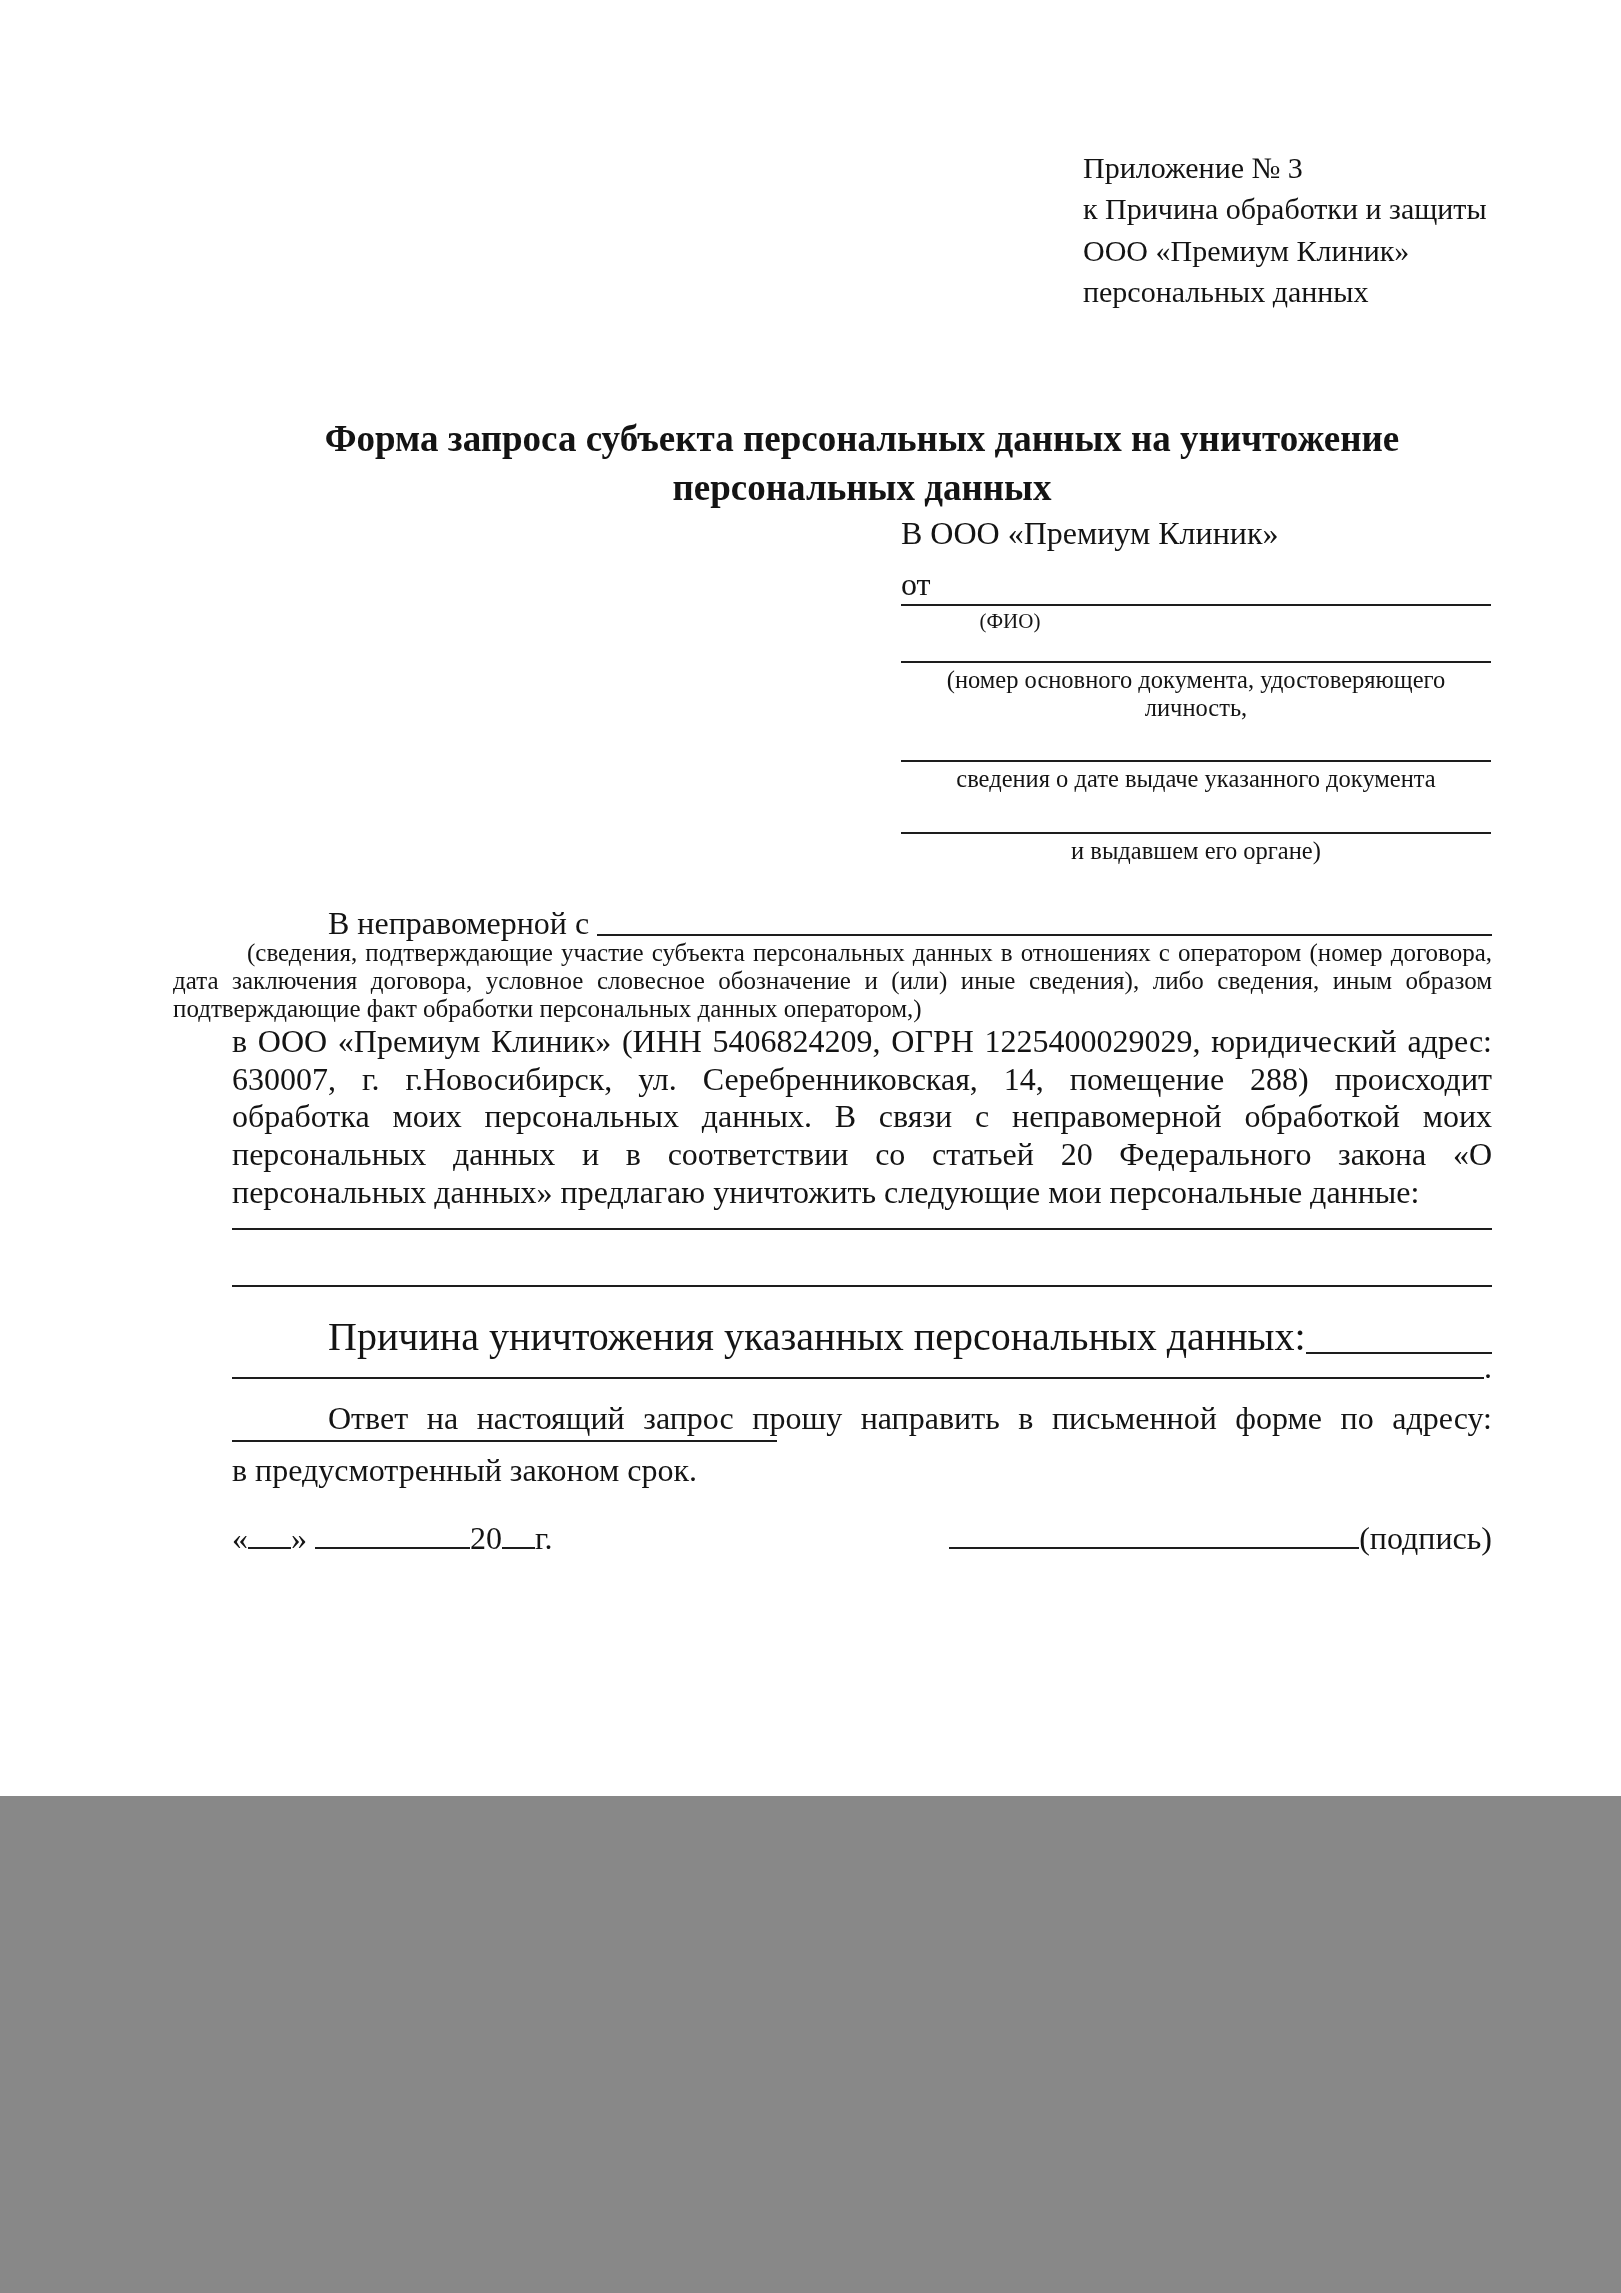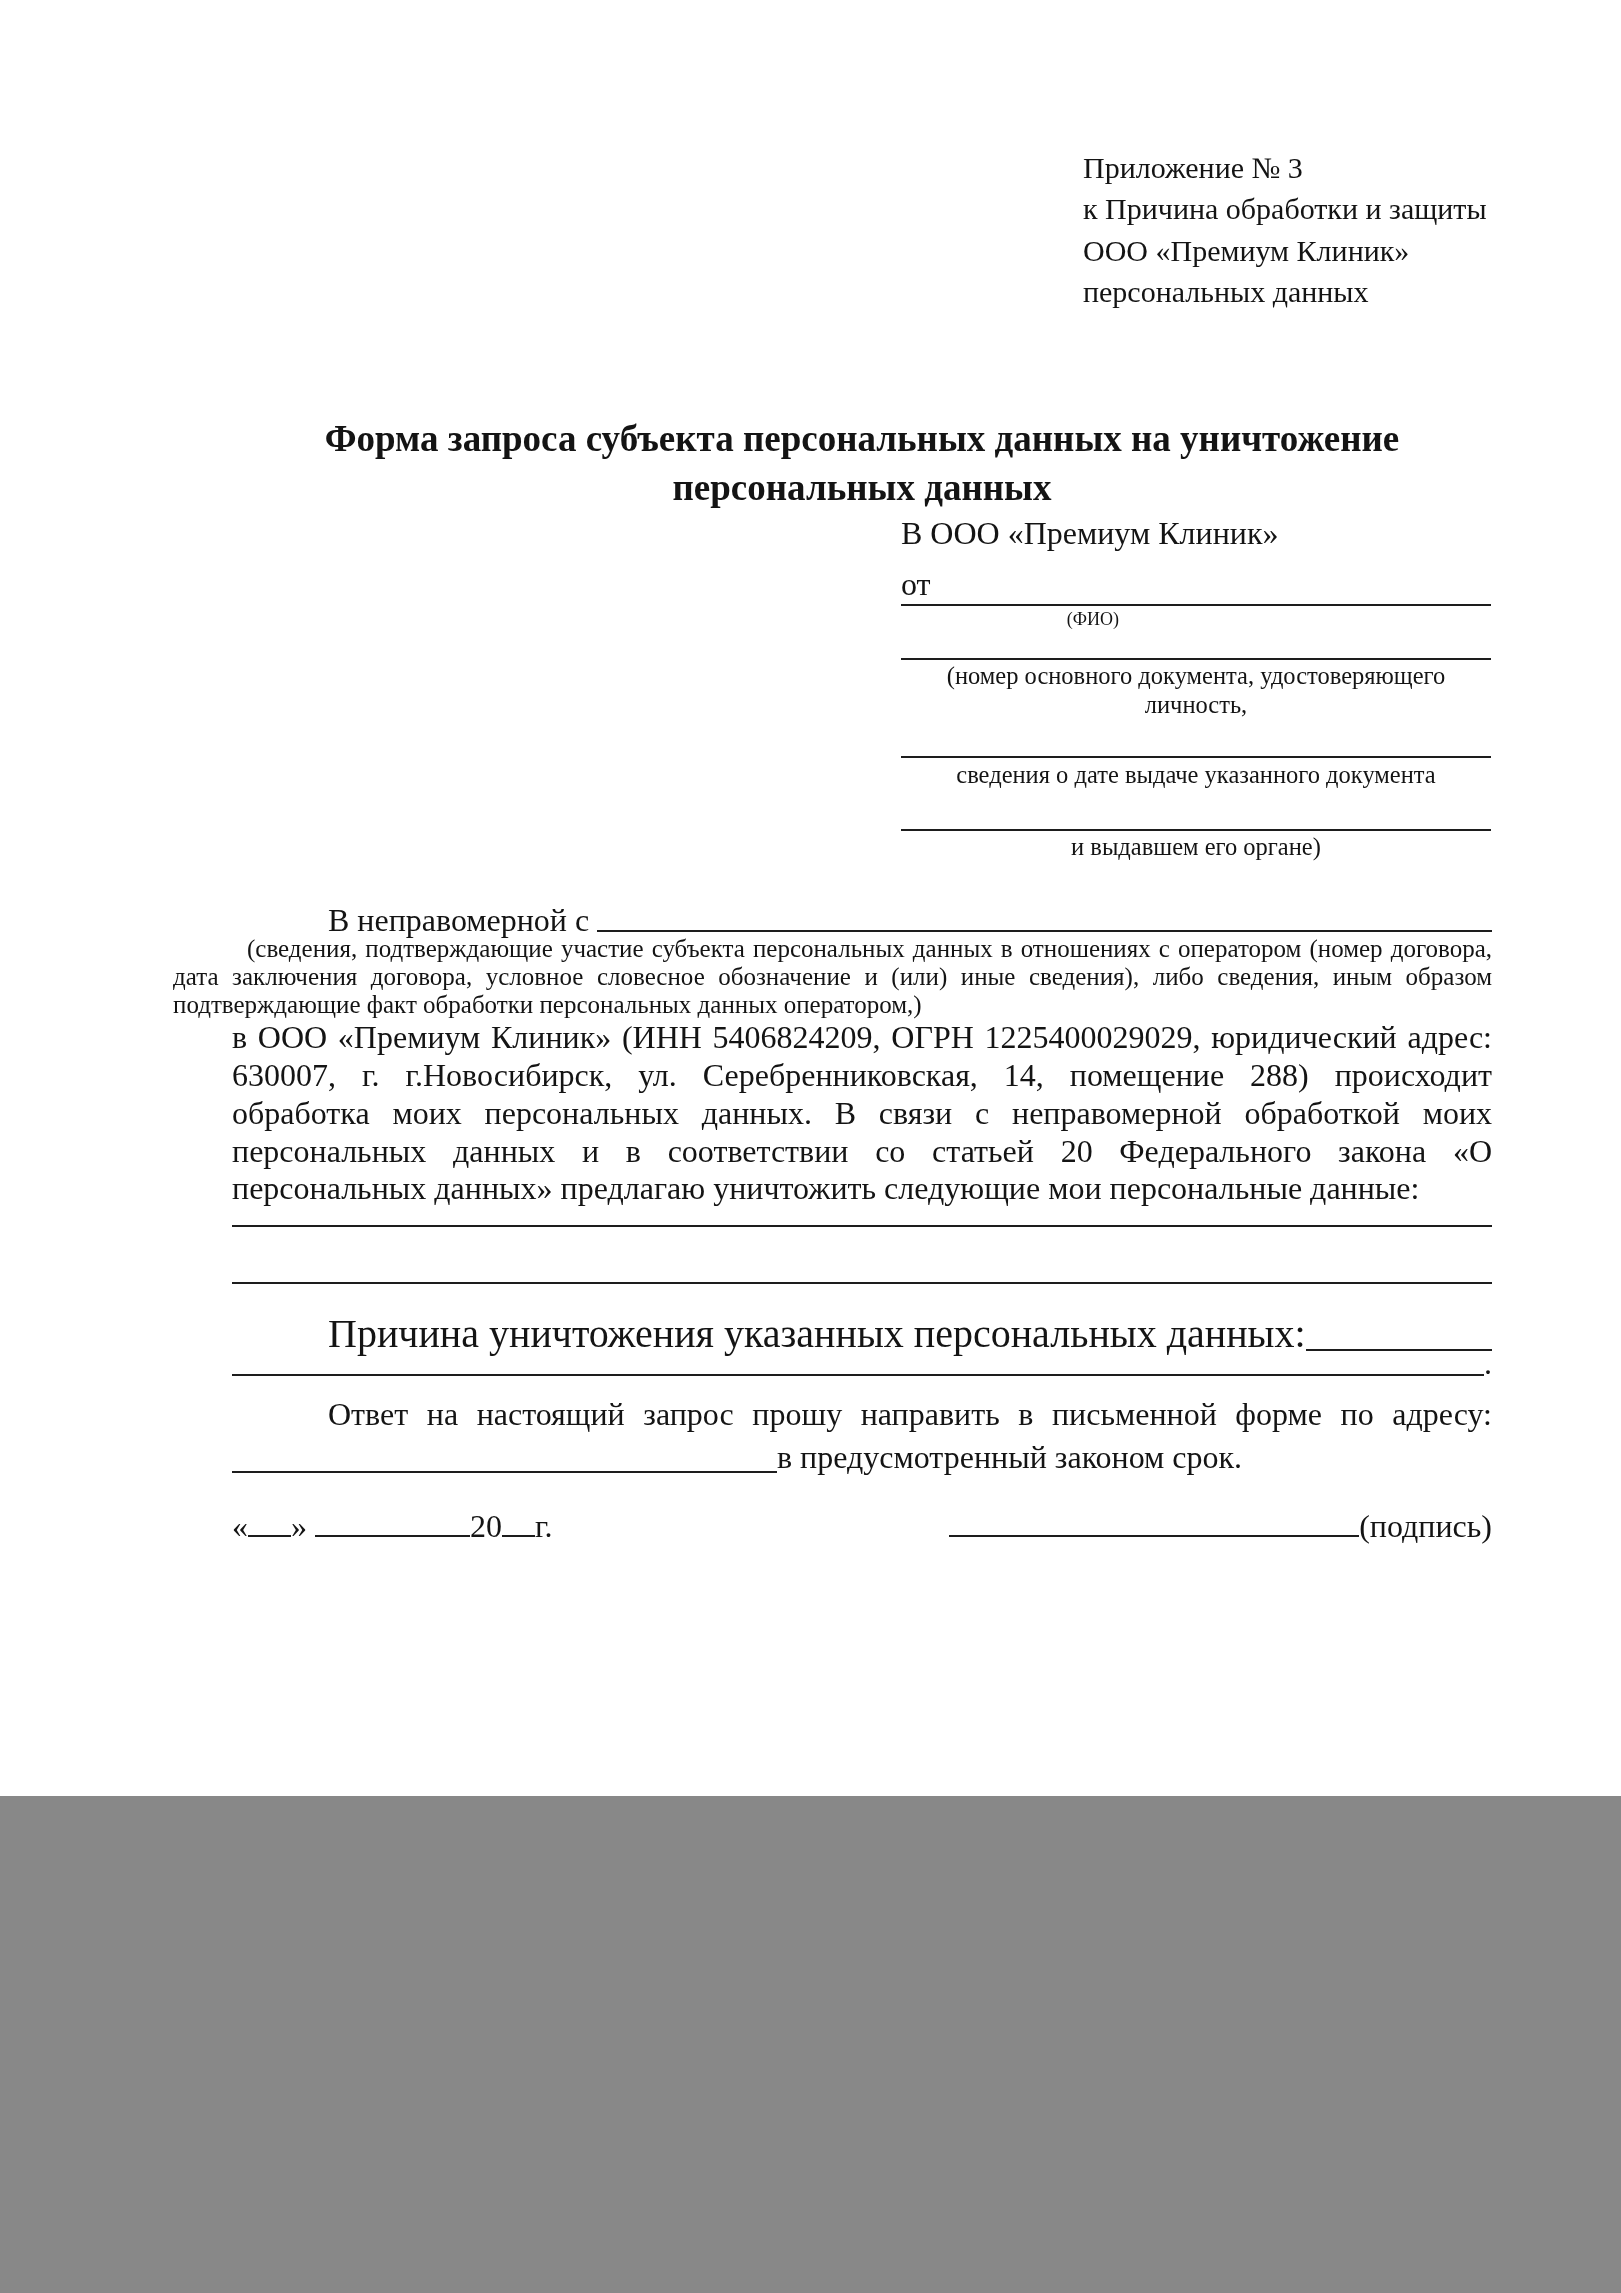--- a/index.html
+++ b/index.html
@@ -20,21 +20,21 @@
 
   
   .title{margin:101px 0 0 0;text-align:center;font-weight:bold;font-size:37px;line-height:1.33;}
 
   
   .addr{margin-left:669px;width:590px;font-size:32px;}
   .addr-to{line-height:1.35;}
   .addr-from{margin-top:9.8px;line-height:1.2;}
   .addr .rule1{margin-top:1px;}
   .addr .cap{font-size:24.5px;line-height:1.16;margin-top:2.9px;text-align:center;}
-  .addr .cap-fio{font-size:18px;padding-right:372px;text-align:right;}
+  .addr .cap-fio{font-size:21px;padding-right:372px;}
   .addr .rule2{margin-top:27.4px;}
   .addr .rule3{margin-top:37px;}
   .addr .rule4{margin-top:39px;}
 
   
   .accord-row{display:flex;margin-top:39px;font-size:32px;line-height:1.2;}
   .accord-row .lead{padding-left:96px;white-space:nowrap;}
   .accord-row .fill{margin-left:7.8px;}
 
   
@@ -49,21 +49,21 @@
 
   .reason-row{display:flex;margin-top:26px;font-size:40px;line-height:1.2;}
   .reason-row .lead{padding-left:96px;white-space:nowrap;}
 
   .period-row{display:flex;margin-top:-13.7px;font-size:32px;line-height:1.2;}
   .period-row .tail{white-space:pre;}
 
   .answer-par{margin-top:10.8px;font-size:32px;line-height:1.35;
               text-indent:96px;text-align:justify;text-align-last:justify;}
 
-  .address-row{display:flex;margin-top:0;font-size:32px;line-height:1.35;}
+  .address-row{display:flex;margin-top:0;font-size:32px;line-height:1.35;flex-direction:column;}
   .address-row .ufield{width:545px;flex:none;border-bottom:2.9px solid #1d1d1d;margin-bottom:6.9px;}
   .address-row .tail{white-space:nowrap;}
 
   .sign-row{display:flex;justify-content:space-between;align-items:center;
             margin-top:25.5px;font-size:32px;line-height:1.35;}
   .w44{width:43px;} .w158{width:155px;} .w34{width:33px;} .w418{width:410px;}
 </style>
 </head>
 <body>
 

